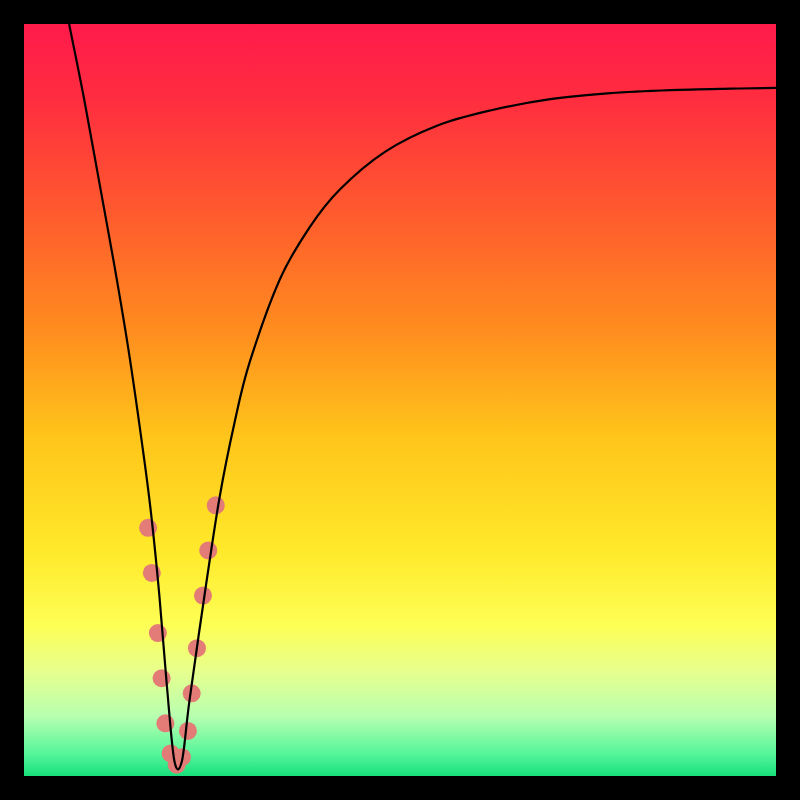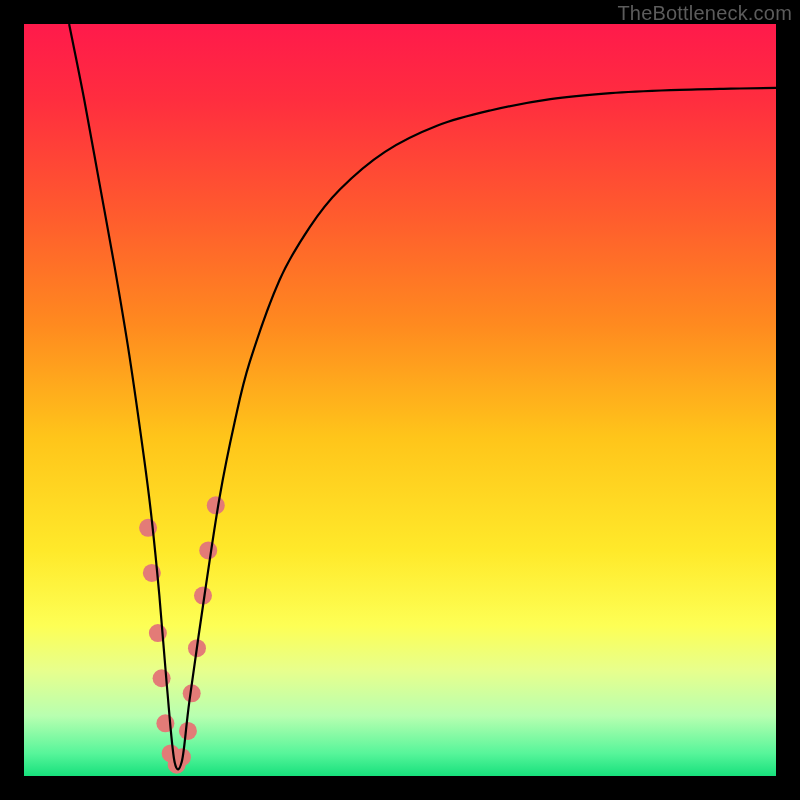--- a/index.html
+++ b/index.html
@@ -85,15 +85,14 @@
           <circle cx="172.96" cy="624.16" r="9" fill="#e37b77"></circle>
           <circle cx="178.98" cy="571.52" r="9" fill="#e37b77"></circle>
           <circle cx="184.24" cy="526.40" r="9" fill="#e37b77"></circle>
           <circle cx="191.76" cy="481.28" r="9" fill="#e37b77"></circle>
         </g>
       <path id="curve-path" fill="none" stroke="#000000" stroke-width="2.2" d="M 45.12 0.00 C 47.63 12.53, 55.15 48.88, 60.16 75.20 C 65.17 101.52, 70.19 130.35, 75.20 157.92 C 80.21 185.49, 85.23 211.81, 90.24 240.64 C 95.25 269.47, 100.27 298.29, 105.28 330.88 C 110.29 363.47, 116.56 408.59, 120.32 436.16 C 124.08 463.73, 125.33 473.76, 127.84 496.32 C 130.35 518.88, 132.85 543.95, 135.36 571.52 C 137.87 599.09, 140.37 634.19, 142.88 661.76 C 145.39 689.33, 147.89 724.43, 150.40 736.96 C 152.91 749.49, 155.41 746.99, 157.92 736.96 C 160.43 726.93, 161.68 704.37, 165.44 676.80 C 169.20 649.23, 175.47 605.36, 180.48 571.52 C 185.49 537.68, 190.51 502.59, 195.52 473.76 C 200.53 444.93, 205.55 421.12, 210.56 398.56 C 215.57 376.00, 218.08 362.21, 225.60 338.40 C 233.12 314.59, 245.65 278.24, 255.68 255.68 C 265.71 233.12, 275.73 218.08, 285.76 203.04 C 295.79 188.00, 303.31 177.97, 315.84 165.44 C 328.37 152.91, 344.67 138.49, 360.96 127.84 C 377.25 117.19, 396.05 108.41, 413.60 101.52 C 431.15 94.63, 447.44 90.87, 466.24 86.48 C 485.04 82.09, 506.35 78.08, 526.40 75.20 C 546.45 72.32, 566.51 70.69, 586.56 69.18 C 606.61 67.68, 626.67 66.93, 646.72 66.18 C 666.77 65.42, 689.33 65.05, 706.88 64.67 C 724.43 64.30, 744.48 64.05, 752.00 63.92"></path>
     </svg>
 
   </div>
 
-  <div class="watermark">TheBottleneck.com</div>
 
 </div>
 
 </body></html>

